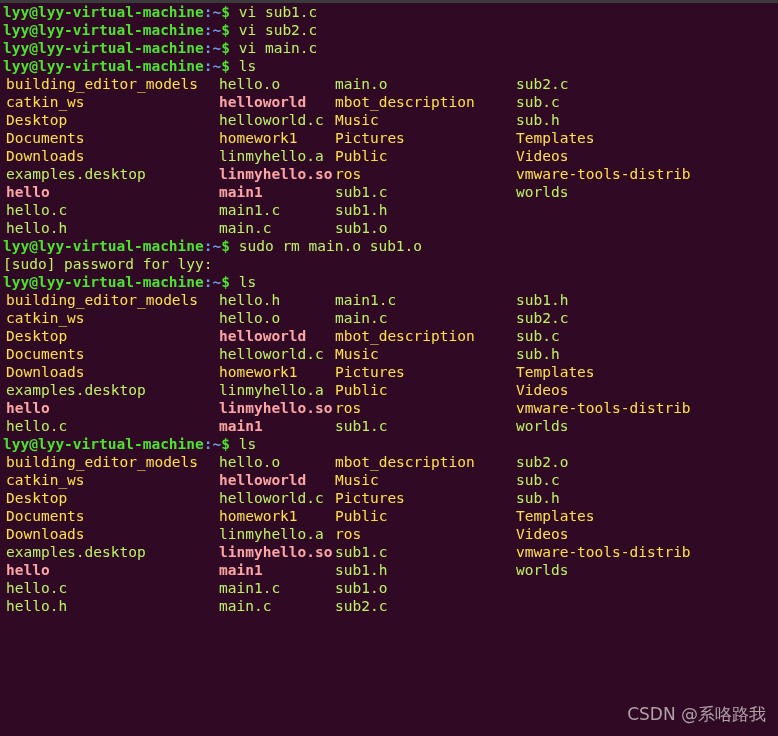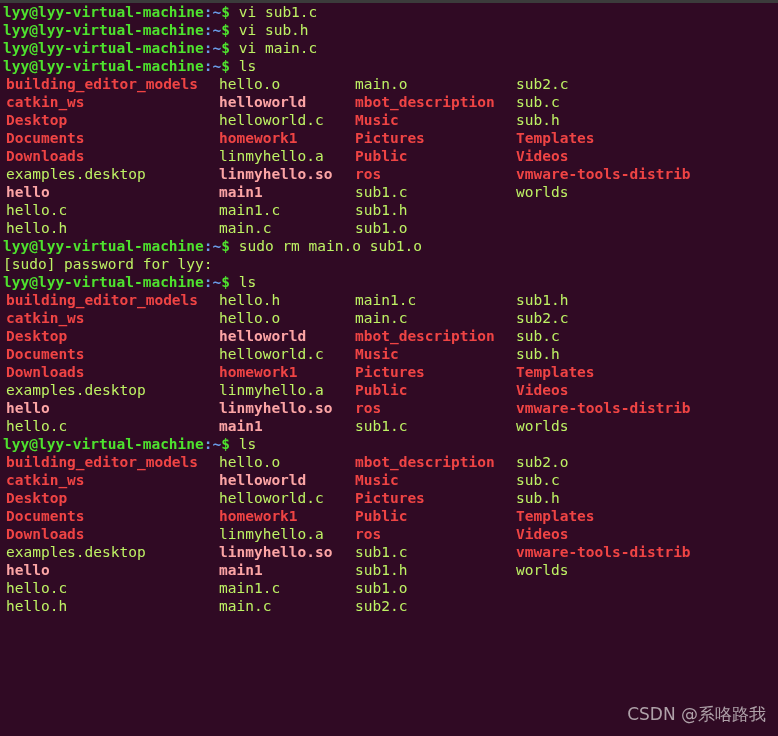--- a/index.html
+++ b/index.html
@@ -35,39 +35,39 @@
   .line {
     height: 18px;
     line-height: 18px;
     font-size: 14.5px;
     white-space: pre;
     letter-spacing: 0px;
   }
   
   .c-green   { color: #4ee22e; font-weight: bold; }
   .c-blue    { color: #6a9ce8; font-weight: bold; }
-  .c-dirblue { color: #ef4444; font-weight: bold; }
+  .c-dirblue { color: #fde047; font-weight: normal; }
   .c-plain   { color: #bef264; }
   .c-exec    { color: #fca5a5; font-weight: bold; }
 
   
   .lsrow {
     position: relative;
     height: 18px;
     line-height: 18px;
     font-size: 14.5px;
     white-space: pre;
   }
   .lsrow .col {
     position: absolute;
     top: 0;
   }
   .col1 { left: 3px; }
   .col2 { left: 216px; }
-  .col3 { left: 352px; }
+  .col3 { left: 332px; }
   .col4 { left: 513px; }
 
   .cursor {
     display: inline-block;
     width: 9px;
     height: 15px;
     background: #ffffff;
     vertical-align: -3px;
     margin-left: 9px;
   }
@@ -82,21 +82,21 @@
     margin-top: 40px;
   }
 </style>
 </head>
 <body>
 
 <div id="terminal">
   <div class="topstrip"></div>
   <div class="screen" id="screen">
       <div class="line"><span class="c-green">lyy@lyy-virtual-machine</span><span class="c-blue">:</span><span class="c-blue">~</span><span class="c-green">$</span><span class="c-plain"> vi sub1.c</span></div>
-      <div class="line"><span class="c-green">lyy@lyy-virtual-machine</span><span class="c-blue">:</span><span class="c-blue">~</span><span class="c-green">$</span><span class="c-plain"> vi sub.h</span></div>
+      <div class="line"><span class="c-green">lyy@lyy-virtual-machine</span><span class="c-blue">:</span><span class="c-blue">~</span><span class="c-green">$</span><span class="c-plain"> vi sub2.c</span></div>
       <div class="line"><span class="c-green">lyy@lyy-virtual-machine</span><span class="c-blue">:</span><span class="c-blue">~</span><span class="c-green">$</span><span class="c-plain"> vi main.c</span></div>
       <div class="line"><span class="c-green">lyy@lyy-virtual-machine</span><span class="c-blue">:</span><span class="c-blue">~</span><span class="c-green">$</span><span class="c-plain"> ls</span></div>
       <div class="lsrow"><span class="col col1 c-dirblue">building_editor_models</span><span class="col col2 c-plain">hello.o</span><span class="col col3 c-plain">main.o</span><span class="col col4 c-plain">sub2.c</span></div>
       <div class="lsrow"><span class="col col1 c-dirblue">catkin_ws</span><span class="col col2 c-exec">helloworld</span><span class="col col3 c-dirblue">mbot_description</span><span class="col col4 c-plain">sub.c</span></div>
       <div class="lsrow"><span class="col col1 c-dirblue">Desktop</span><span class="col col2 c-plain">helloworld.c</span><span class="col col3 c-dirblue">Music</span><span class="col col4 c-plain">sub.h</span></div>
       <div class="lsrow"><span class="col col1 c-dirblue">Documents</span><span class="col col2 c-dirblue">homework1</span><span class="col col3 c-dirblue">Pictures</span><span class="col col4 c-dirblue">Templates</span></div>
       <div class="lsrow"><span class="col col1 c-dirblue">Downloads</span><span class="col col2 c-plain">linmyhello.a</span><span class="col col3 c-dirblue">Public</span><span class="col col4 c-dirblue">Videos</span></div>
       <div class="lsrow"><span class="col col1 c-plain">examples.desktop</span><span class="col col2 c-exec">linmyhello.so</span><span class="col col3 c-dirblue">ros</span><span class="col col4 c-dirblue">vmware-tools-distrib</span></div>
       <div class="lsrow"><span class="col col1 c-exec">hello</span><span class="col col2 c-exec">main1</span><span class="col col3 c-plain">sub1.c</span><span class="col col4 c-plain">worlds</span></div>
       <div class="lsrow"><span class="col col1 c-plain">hello.c</span><span class="col col2 c-plain">main1.c</span><span class="col col3 c-plain">sub1.h</span></div>

